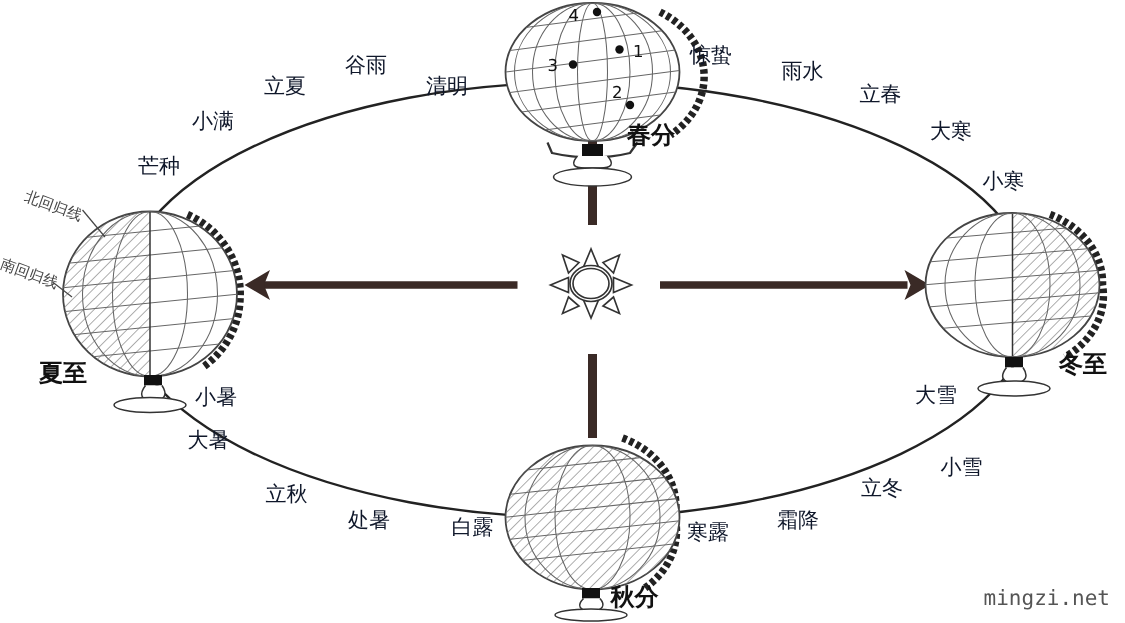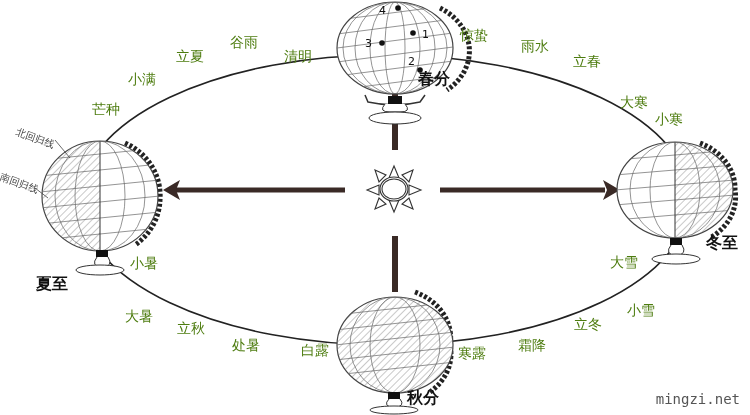--- a/index.html
+++ b/index.html
@@ -1,19 +1,19 @@
 <!DOCTYPE html>
 <html><head>
 <meta charset="utf-8">
 <style>
   html, body { margin: 0; padding: 0; background: #ffffff; }
   body { width: 750px; height: 415px; position: relative; overflow: hidden;
          font-family: "DejaVu Sans", sans-serif; color: #222; }
   #stage { position: absolute; left: 0; top: 0; width: 750px; height: 415px; }
-  .term { position: absolute; font-family: Liberation Serif, serif; font-size: 14px; color: #4d7c0f; white-space: nowrap; line-height: 1; }
+  .term { position: absolute; font-family: Liberation Sans, sans-serif; font-size: 14px; color: #0f172a; white-space: nowrap; line-height: 1; }
   .season { position: absolute; font-family: "DejaVu Sans", sans-serif; font-weight: bold; font-size: 16px; color: #111; white-space: nowrap; line-height: 1; }
   .tropic { position: absolute; font-family: "DejaVu Serif", serif; font-size: 10px; color: #444; white-space: nowrap; line-height: 1; }
   .point-num { position: absolute; font-family: "DejaVu Sans", sans-serif; font-size: 11px; color: #111; line-height: 1; }
   .watermark { position: absolute; right: 10px; bottom: 8px; font-family: "DejaVu Sans Mono", monospace; font-size: 14px; color: #555; }
 </style>
 </head>
 <body>
 
 <div id="stage">
   <svg width="750" height="415" viewBox="0 0 750 415" xmlns="http://www.w3.org/2000/svg">
@@ -146,46 +146,46 @@
     <line x1="35" y1="188" x2="48" y2="198" stroke="#444" stroke-width="0.8"></line>
   </svg>
 
   
   <span class="point-num" style="left:379px;top:5px;">4</span>
   <span class="point-num" style="left:422px;top:29px;">1</span>
   <span class="point-num" style="left:365px;top:38px;">3</span>
   <span class="point-num" style="left:408px;top:56px;">2</span>
 
   
-  <span class="season" style="left:418px;top:71px;">春分</span>
-  <span class="season" style="left:36px;top:241px;margin-top:35px;">夏至</span>
+  <span class="season" style="left:418px;top:82px;">春分</span>
+  <span class="season" style="left:26px;top:241px;">夏至</span>
   <span class="season" style="left:706px;top:235px;">冬至</span>
   <span class="season" style="left:407px;top:390px;">秋分</span>
 
   
   <span class="tropic" style="left:18px;top:127px;transform:rotate(20deg);transform-origin:left top;">北回归线</span>
   <span class="tropic" style="left:2px;top:172px;transform:rotate(20deg);transform-origin:left top;">南回归线</span>
 
   
   <span class="term" style="left:284px;top:30px;margin-top:20px;">清明</span>
   <span class="term" style="left:230px;top:36px;">谷雨</span>
   <span class="term" style="left:176px;top:50px;">立夏</span>
   <span class="term" style="left:128px;top:73px;">小满</span>
   <span class="term" style="left:92px;top:103px;">芒种</span>
 
   
   <span class="term" style="left:460px;top:29px;">惊蛰</span>
   <span class="term" style="left:521px;top:40px;">雨水</span>
   <span class="term" style="left:573px;top:55px;">立春</span>
-  <span class="term" style="left:620px;top:80px;margin-top:16px;">大寒</span>
+  <span class="term" style="left:620px;top:80px;">大寒</span>
   <span class="term" style="left:655px;top:113px;">小寒</span>
 
   
   <span class="term" style="left:130px;top:257px;">小暑</span>
-  <span class="term" style="left:125px;top:310px;text-align:center;">大暑</span>
+  <span class="term" style="left:125px;top:286px;text-align:center;">大暑</span>
   <span class="term" style="left:177px;top:322px;">立秋</span>
   <span class="term" style="left:232px;top:339px;">处暑</span>
   <span class="term" style="left:301px;top:344px;">白露</span>
 
   
   <span class="term" style="left:458px;top:347px;">寒露</span>
   <span class="term" style="left:518px;top:339px;">霜降</span>
   <span class="term" style="left:574px;top:318px;">立冬</span>
   <span class="term" style="left:627px;top:289px;margin-top:15px;">小雪</span>
   <span class="term" style="left:610px;top:256px;">大雪</span>

